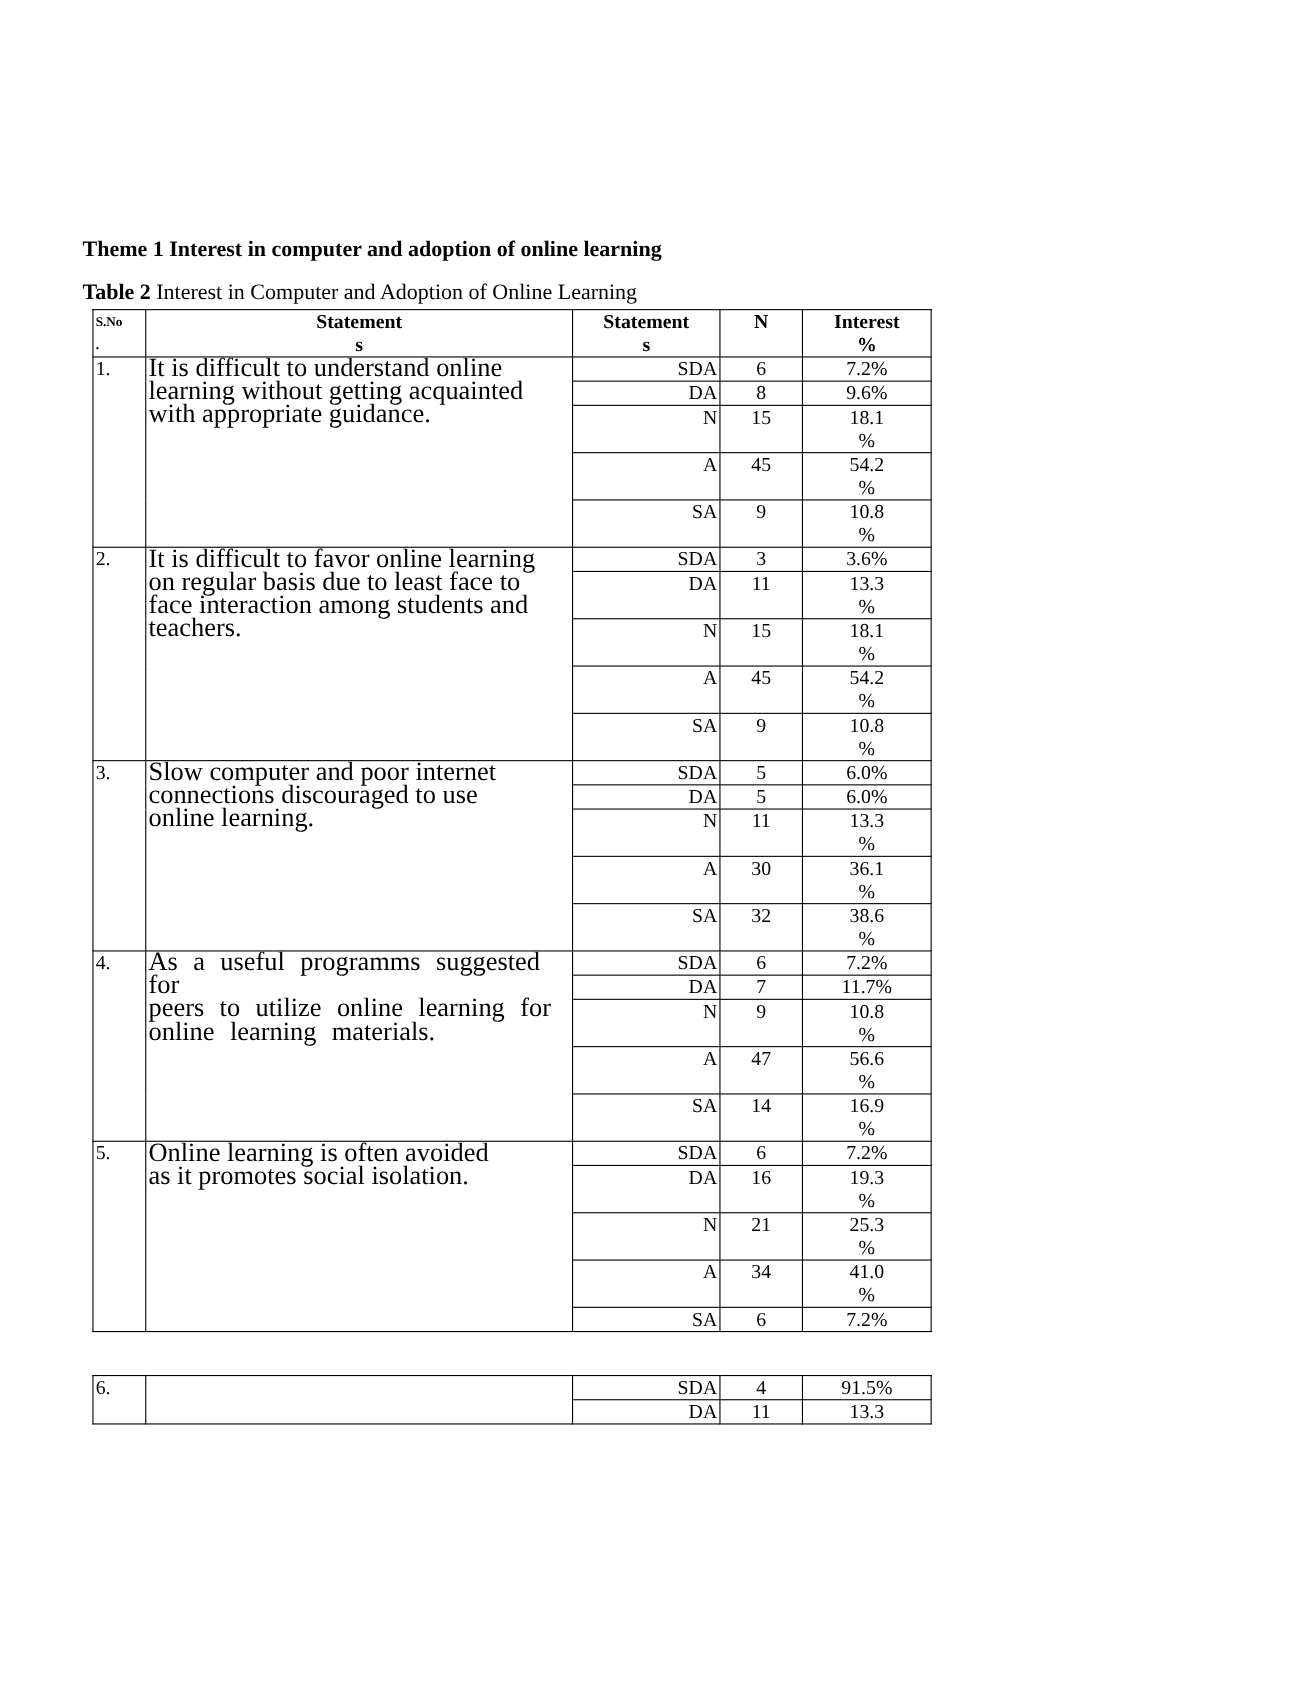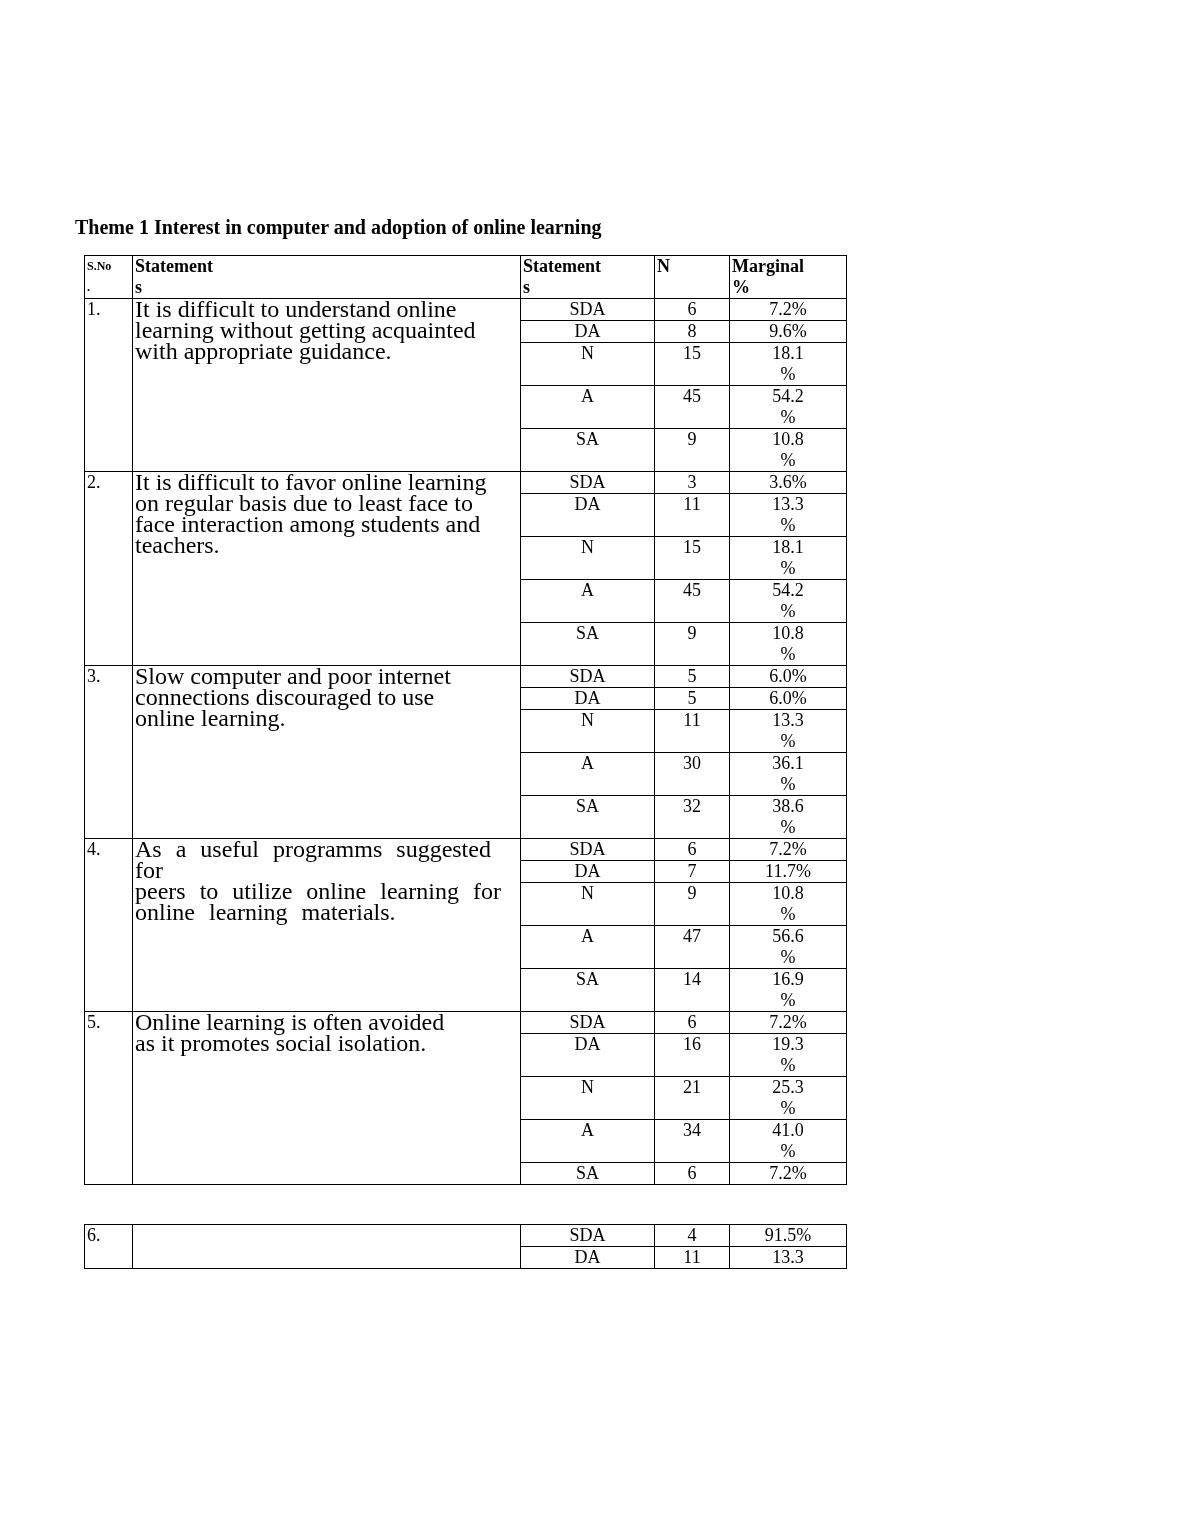--- a/index.html
+++ b/index.html
@@ -40,62 +40,63 @@
   }
   table.frag { margin-top: 39px; }
   table.data th, table.data td {
     border: 1.5px solid #000000;
     padding: 0 2px;
     line-height: 21px;
     vertical-align: top;
     overflow: hidden;
   }
   th.h-sno   { text-align: left;  white-space: pre-line; font-size: 12px; }
-  th.h-mid   { text-align: left; white-space: pre-line; font-size: 18px; }
+  th.h-mid   { text-align: center; white-space: pre-line; font-size: 18px; }
   td.sno     { text-align: left; vertical-align: top; }
   td.stmt    {
     vertical-align: middle;
     text-align: left;
     white-space: pre-line;
     font-size: 24px;
     line-height: 26px;
     padding: 0 4px 0 3px;
   }
   td.stmt.just { word-spacing: 8px; }
-  td.resp    { text-align: center; }
+  td.resp    { text-align: right; }
   td.num     { text-align: center; }
   td.pct     { text-align: center; white-space: pre-line; }
 </style>
 </head>
 <body>
 
 <div class="page">
 
   <h1 class="heading">Theme 1 Interest in computer and adoption of online learning</h1>
 
 
+  <p class="caption"><span class="cap-bold">Table 2</span><span> Interest in Computer and Adoption of Online Learning</span></p>
 
   <table class="data main">
     <colgroup>
       <col style="width:48px">
         <col style="width:388px">
         <col style="width:134px">
         <col style="width:75px">
         <col style="width:117px">
     </colgroup>
     <thead>
       <tr>
         <th class="h-sno">S.No
 .</th>
         <th class="h-mid">Statement
 s</th>
         <th class="h-mid">Statement
 s</th>
         <th class="h-mid">N</th>
-        <th class="h-mid">Marginal
+        <th class="h-mid">Interest
 %</th>
       </tr>
     </thead>
     <tbody>
         <tr>
           <td class="sno" rowspan="5">1.</td>
           <td class="stmt" rowspan="5">It is difficult to understand online
 learning without getting acquainted
 with appropriate guidance.</td>
           <td class="resp">SDA</td>

